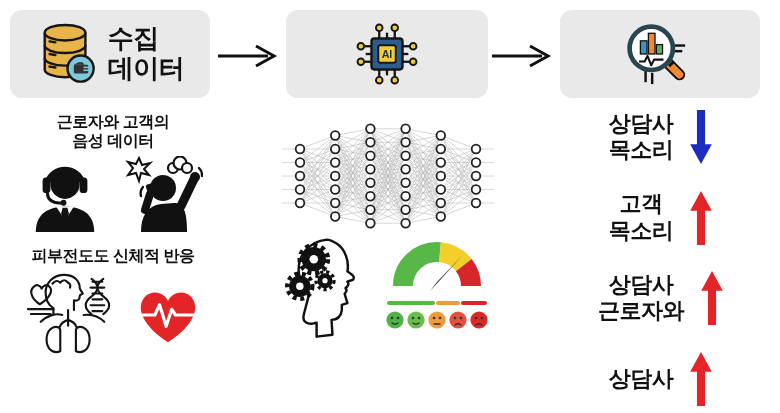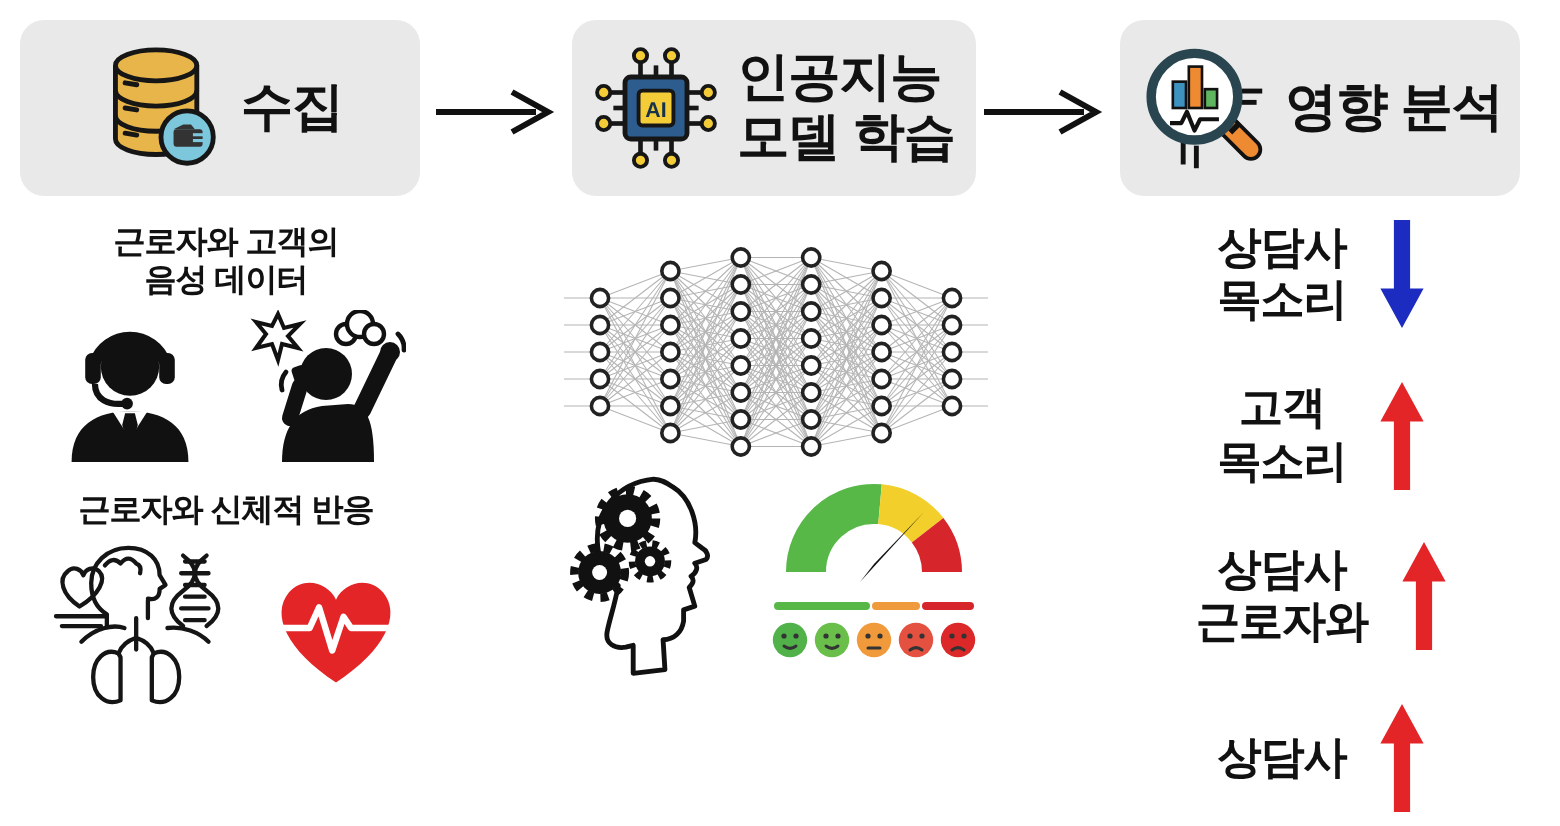--- a/index.html
+++ b/index.html
@@ -56,20 +56,21 @@
         <line x1="14" y1="47" x2="20" y2="48" stroke="#161616" stroke-width="2.5" stroke-linecap="round"></line>
         <circle cx="46" cy="49" r="13.5" fill="#7dc7dd" stroke="#161616" stroke-width="2.5"></circle>
         <path d="M39,45 l5,-2.5 h4 l2,2.5 Z" fill="#333"></path>
         <rect x="39" y="45" width="15" height="9" rx="1.5" fill="#333"></rect>
         <rect x="49" y="47" width="6" height="1.6" fill="#7dc7dd"></rect>
         <rect x="49" y="50" width="6" height="1.6" fill="#7dc7dd"></rect>
       </svg>
     </span>
     <div class="step-label">
       <div>수집</div>
+      <div>데이터</div>
     </div>
   </div>
 
   <span class="flow-arrow fa1">
     <svg width="64" height="26" viewBox="0 0 64 26">
       <line x1="2" y1="13" x2="52" y2="13" stroke="#111" stroke-width="3"></line>
       <polyline points="40,3 58,13 40,23" fill="none" stroke="#111" stroke-width="3"></polyline>
     </svg>
   </span>
 
@@ -98,24 +99,20 @@
           <circle cx="5" cy="24" r="3.4"></circle>
             <circle cx="5" cy="40" r="3.4"></circle>
           <circle cx="59" cy="24" r="3.4"></circle>
             <circle cx="59" cy="40" r="3.4"></circle>
         </g>
         <rect x="16" y="16" width="32" height="32" rx="3" fill="#2d5d8e" stroke="#161616" stroke-width="2.5"></rect>
         <rect x="23" y="23" width="18" height="18" rx="2" fill="#f4cc38" stroke="#161616" stroke-width="2"></rect>
         <text x="32" y="36.5" text-anchor="middle" font-size="11" font-weight="bold" fill="#16324a">AI</text>
       </svg>
     </span>
-    <div class="step-label">
-      <div>인공지능</div>
-      <div>모델 학습</div>
-    </div>
   </div>
 
   <span class="flow-arrow fa2">
     <svg width="64" height="26" viewBox="0 0 64 26">
       <line x1="2" y1="13" x2="52" y2="13" stroke="#111" stroke-width="3"></line>
       <polyline points="40,3 58,13 40,23" fill="none" stroke="#111" stroke-width="3"></polyline>
     </svg>
   </span>
 
   <div class="step-box b3">
@@ -129,21 +126,20 @@
         <path d="M46,42 L60,56" stroke="#ee8a31" stroke-width="8" stroke-linecap="round"></path>
         <line x1="49" y1="47" x2="54" y2="42" stroke="#111" stroke-width="3"></line>
         <circle cx="30" cy="28" r="23" fill="#ffffff" stroke="#29454f" stroke-width="5"></circle>
         <rect x="18.5" y="20" width="7" height="14" fill="#3e92c0" stroke="#111" stroke-width="1.4"></rect>
         <rect x="27" y="12" width="7" height="22" fill="#ee8a31" stroke="#111" stroke-width="1.4"></rect>
         <rect x="35.5" y="24" width="6.5" height="10" fill="#5eb45f" stroke="#111" stroke-width="1.4"></rect>
         <polyline points="17,42 23,42 26,36 30,46 33,40 43,40" fill="none" stroke="#111" stroke-width="2.2" stroke-linejoin="round"></polyline>
       </svg>
     </span>
     <div class="step-label">
-      <div>영향 분석</div>
     </div>
   </div>
 
   <div class="col-left">
     <div class="col-heading">
       <div>근로자와 고객의</div>
       <div>음성 데이터</div>
     </div>
 
     <div class="voice-icons">
@@ -173,21 +169,21 @@
           <circle cx="52" cy="32" r="13" fill="#111"></circle>
           <rect x="36" y="28" width="7" height="12" rx="2" fill="#111" transform="rotate(-18 39 34)"></rect>
           <path d="M34,54 L39,38" stroke="#111" stroke-width="8" stroke-linecap="round"></path>
           <path d="M70,50 L83,23" stroke="#111" stroke-width="9" stroke-linecap="round"></path>
           <circle cx="84" cy="21" r="5" fill="#111"></circle>
           <path d="M30,76 C30,60 36,50 50,48 L63,47 C72,47 76,54 76,76 Z" fill="#111"></path>
         </svg>
       </span>
     </div>
 
-    <div class="col-heading physio-heading">근로자와 신체적 반응</div>
+    <div class="col-heading physio-heading">피부전도도 신체적 반응</div>
 
     <div class="physio-icons">
       <span>
         <svg width="100" height="88" viewBox="0 0 100 90" fill="none" stroke="#151515" stroke-width="2.2" stroke-linecap="round" stroke-linejoin="round">
           <path d="M42,4 C31,4 23,12 23,22 C23,30 26,35 31,38 L31,44 M52,31 L52,40
                    M42,4 C52,4 58,10 58,18 L61,23 L58,25 C58,29 56,31 52,30"></path>
           <path d="M30,13 q4,-5 8,-1 q4,-5 8,0 q3,1 2,5"></path>
           <path d="M18,52 C25,45 34,43 40,45 M62,45 C70,44 78,47 83,52"></path>
           <path d="M46,40 L46,56 M46,50 C40,52 38,55 37,58 M46,50 C52,52 54,55 55,58"></path>
           <path d="M37,58 C30,55 24,61 24,70 C24,80 31,85 38,82 L38,60 Z"></path>

